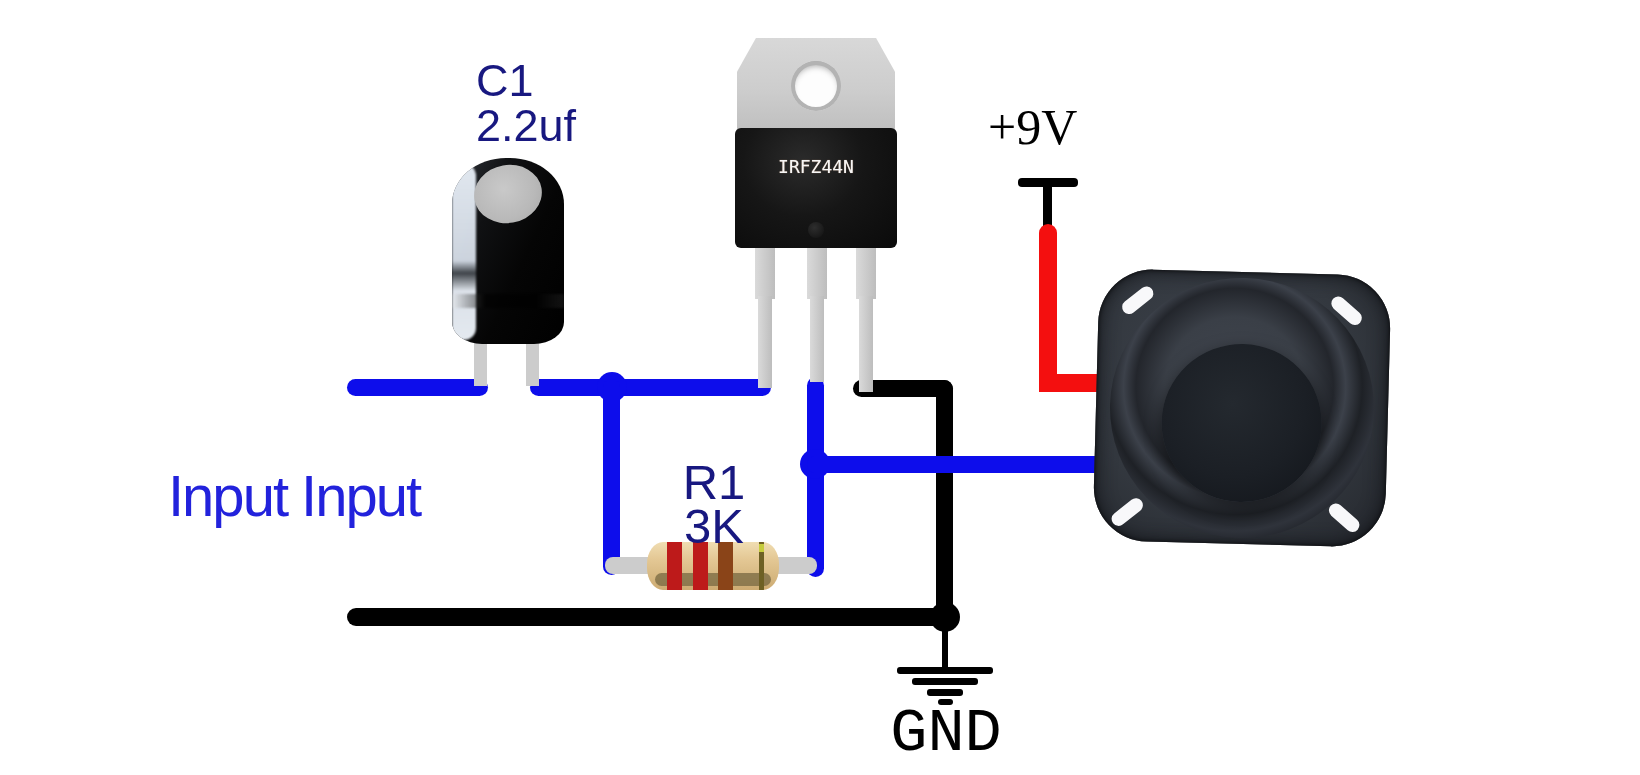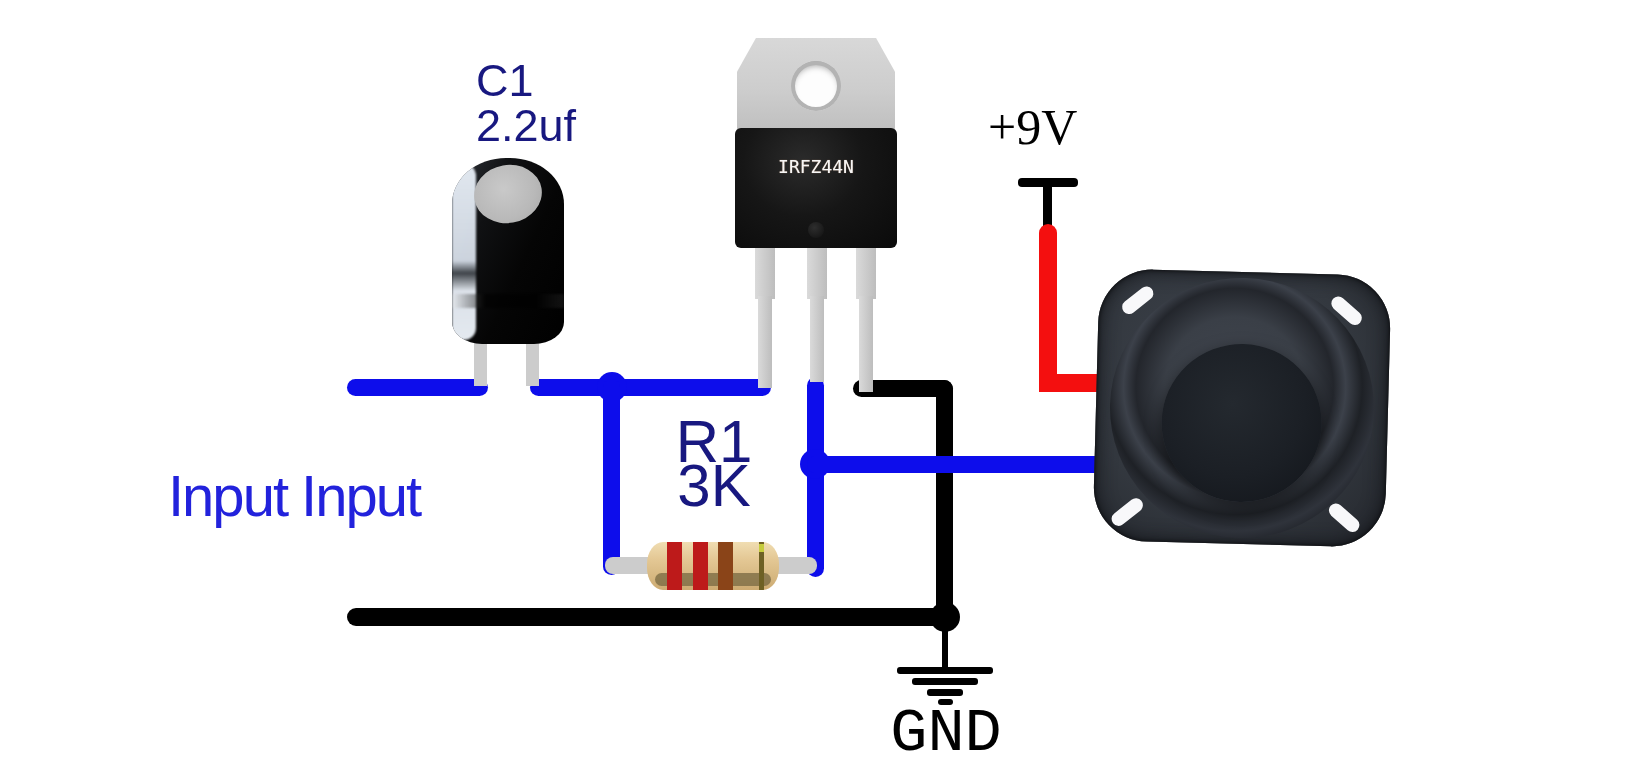--- a/index.html
+++ b/index.html
@@ -31,22 +31,22 @@
   .gnd-b3{left:927px;top:689px;width:36px;height:7px;border-radius:3px;}
   .gnd-b4{left:938px;top:699px;width:15px;height:6px;border-radius:3px;}
   
   .batt-bar{left:1018px;top:178px;width:60px;height:9px;border-radius:4px;}
   .batt-stem{left:1043px;top:183px;width:9px;height:47px;border-radius:3px;}
   .wred-v{left:1039px;top:224px;width:18px;height:168px;border-radius:9px 9px 0 0;}
   .wred-h{left:1039px;top:374px;width:72px;height:18px;border-radius:0 9px 9px 0;}
   
   .lbl{position:absolute;white-space:nowrap;}
   .lbl-cap{left:476px;top:58px;color:var(--label_navy,#181880);font-size:45px;line-height:45px;font-weight:400;}
-  .lbl-res{left:648px;top:420px;width:132px;text-align:center;color:var(--label_navy,#181880);
-           font-size:60px;line-height:44px;}
+  .lbl-res{left:648px;top:460px;width:132px;text-align:center;color:var(--label_navy,#181880);
+           font-size:49px;line-height:44px;}
   .lbl-audio{left:168px;top:462px;color:var(--label_blue,#2222dc);font-size:58px;letter-spacing:-2px;}
   .lbl-9v{left:988px;top:98px;color:#000;font-family:"Liberation Serif", serif;font-size:50px;}
   .lbl-gnd{left:876px;top:698px;width:140px;text-align:center;color:#000;
            font-family:Liberation Mono, monospace;font-size:62px;}
   
   .cap-body{left:452px;top:158px;width:112px;height:186px;background:
       linear-gradient(115deg, #30343a 0%, #101113 30%, #050505 60%, #000 100%);
       border-radius:54px 54px 30px 30px / 46px 46px 22px 22px;overflow:hidden;}
   .cap-stripe{position:absolute;left:0;top:6px;width:24px;height:176px;
       background:linear-gradient(180deg, rgba(235,242,250,.95) 0%, rgba(225,233,244,.9) 55%,

